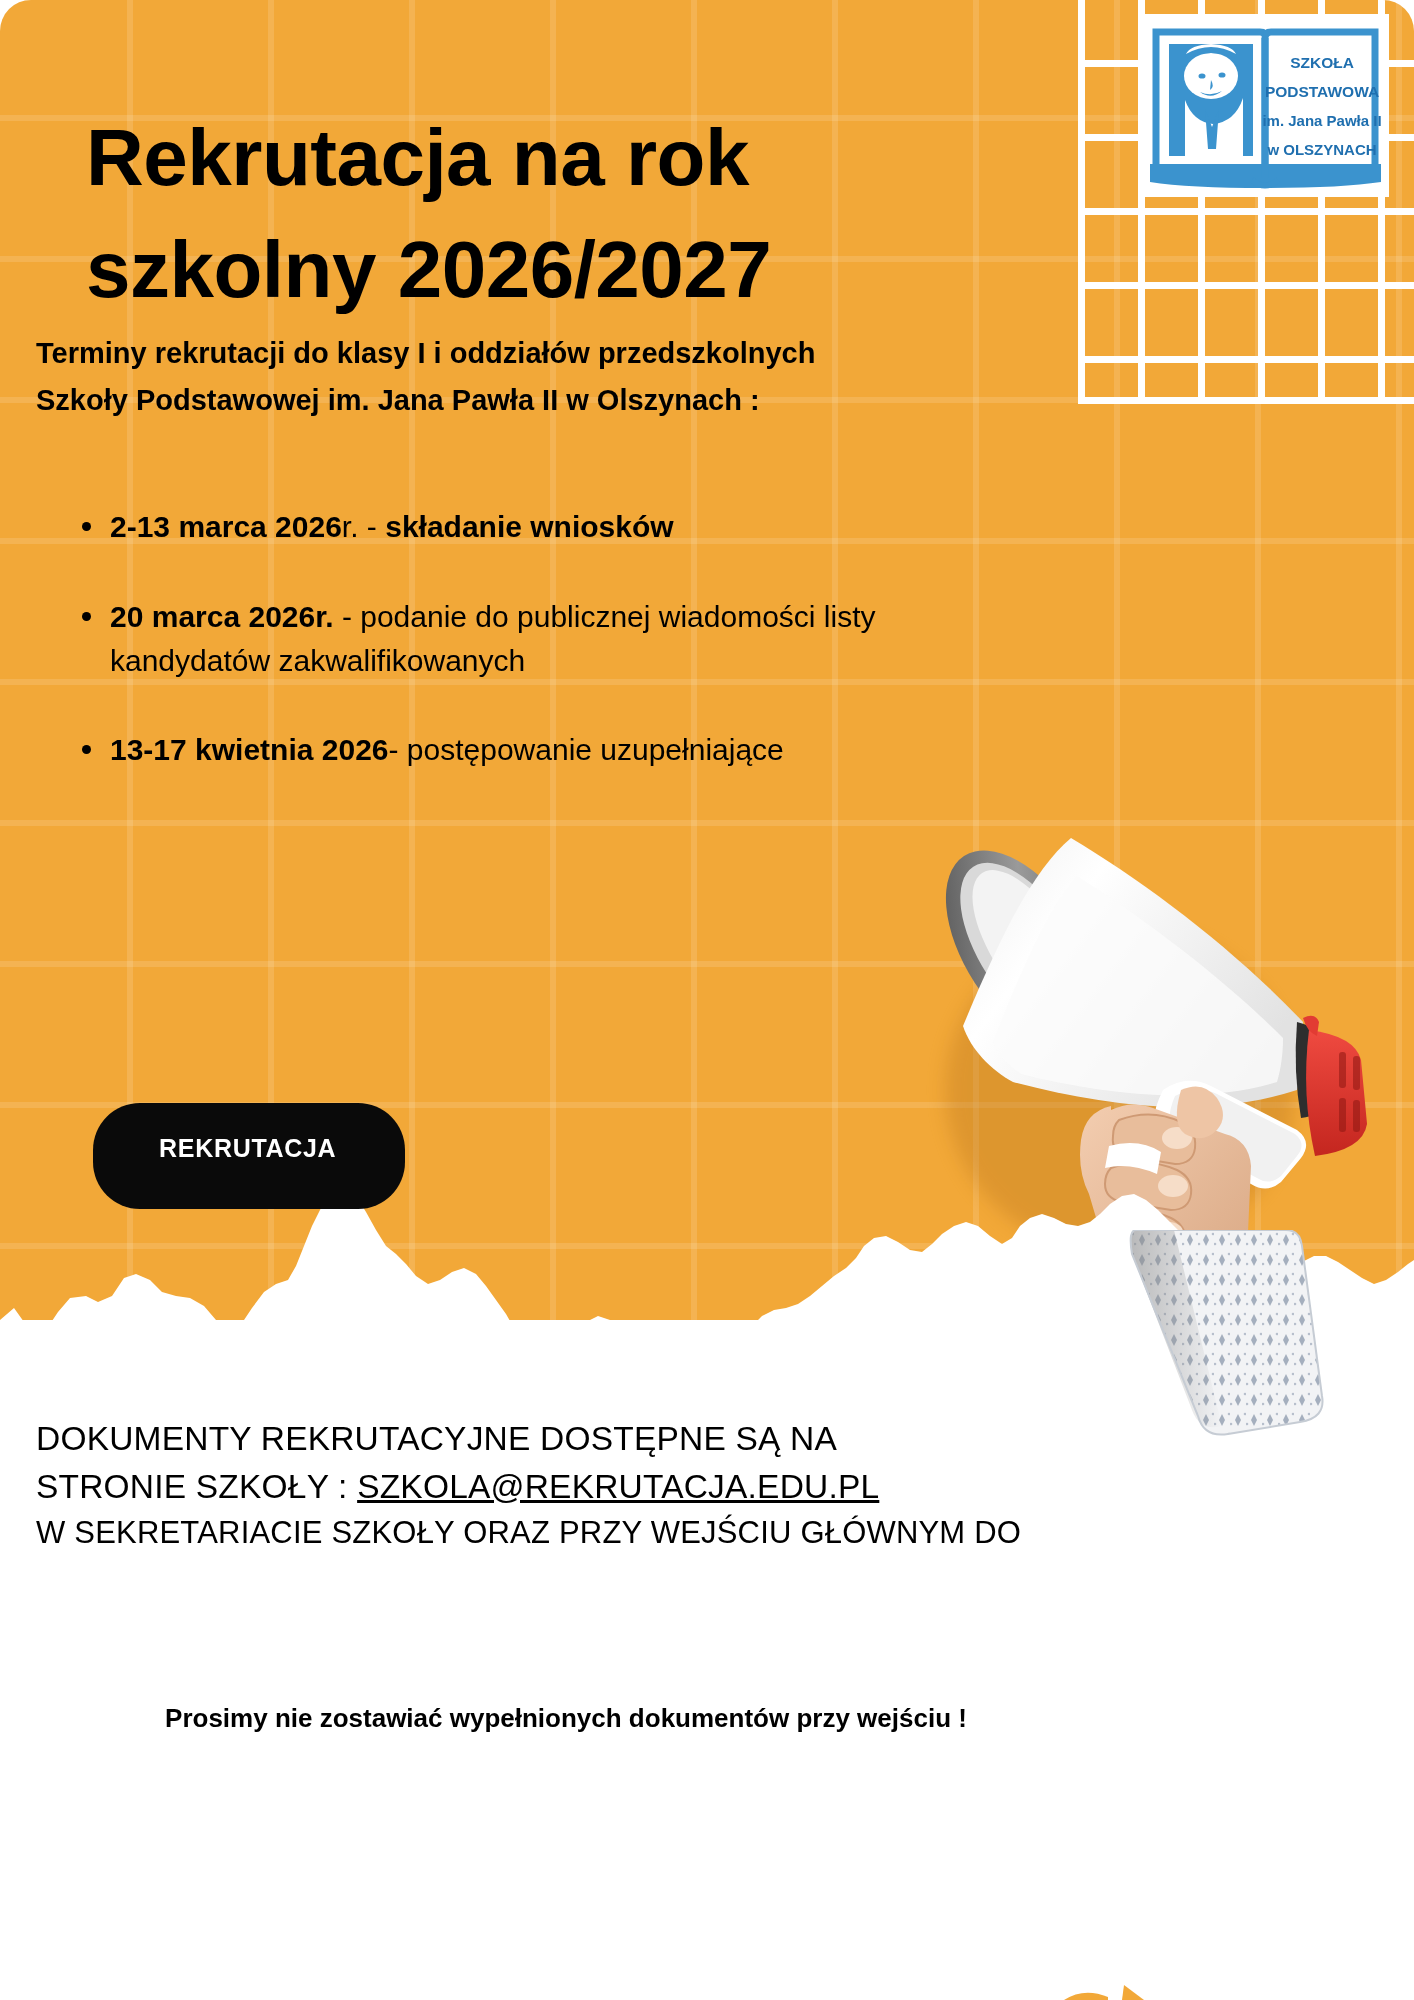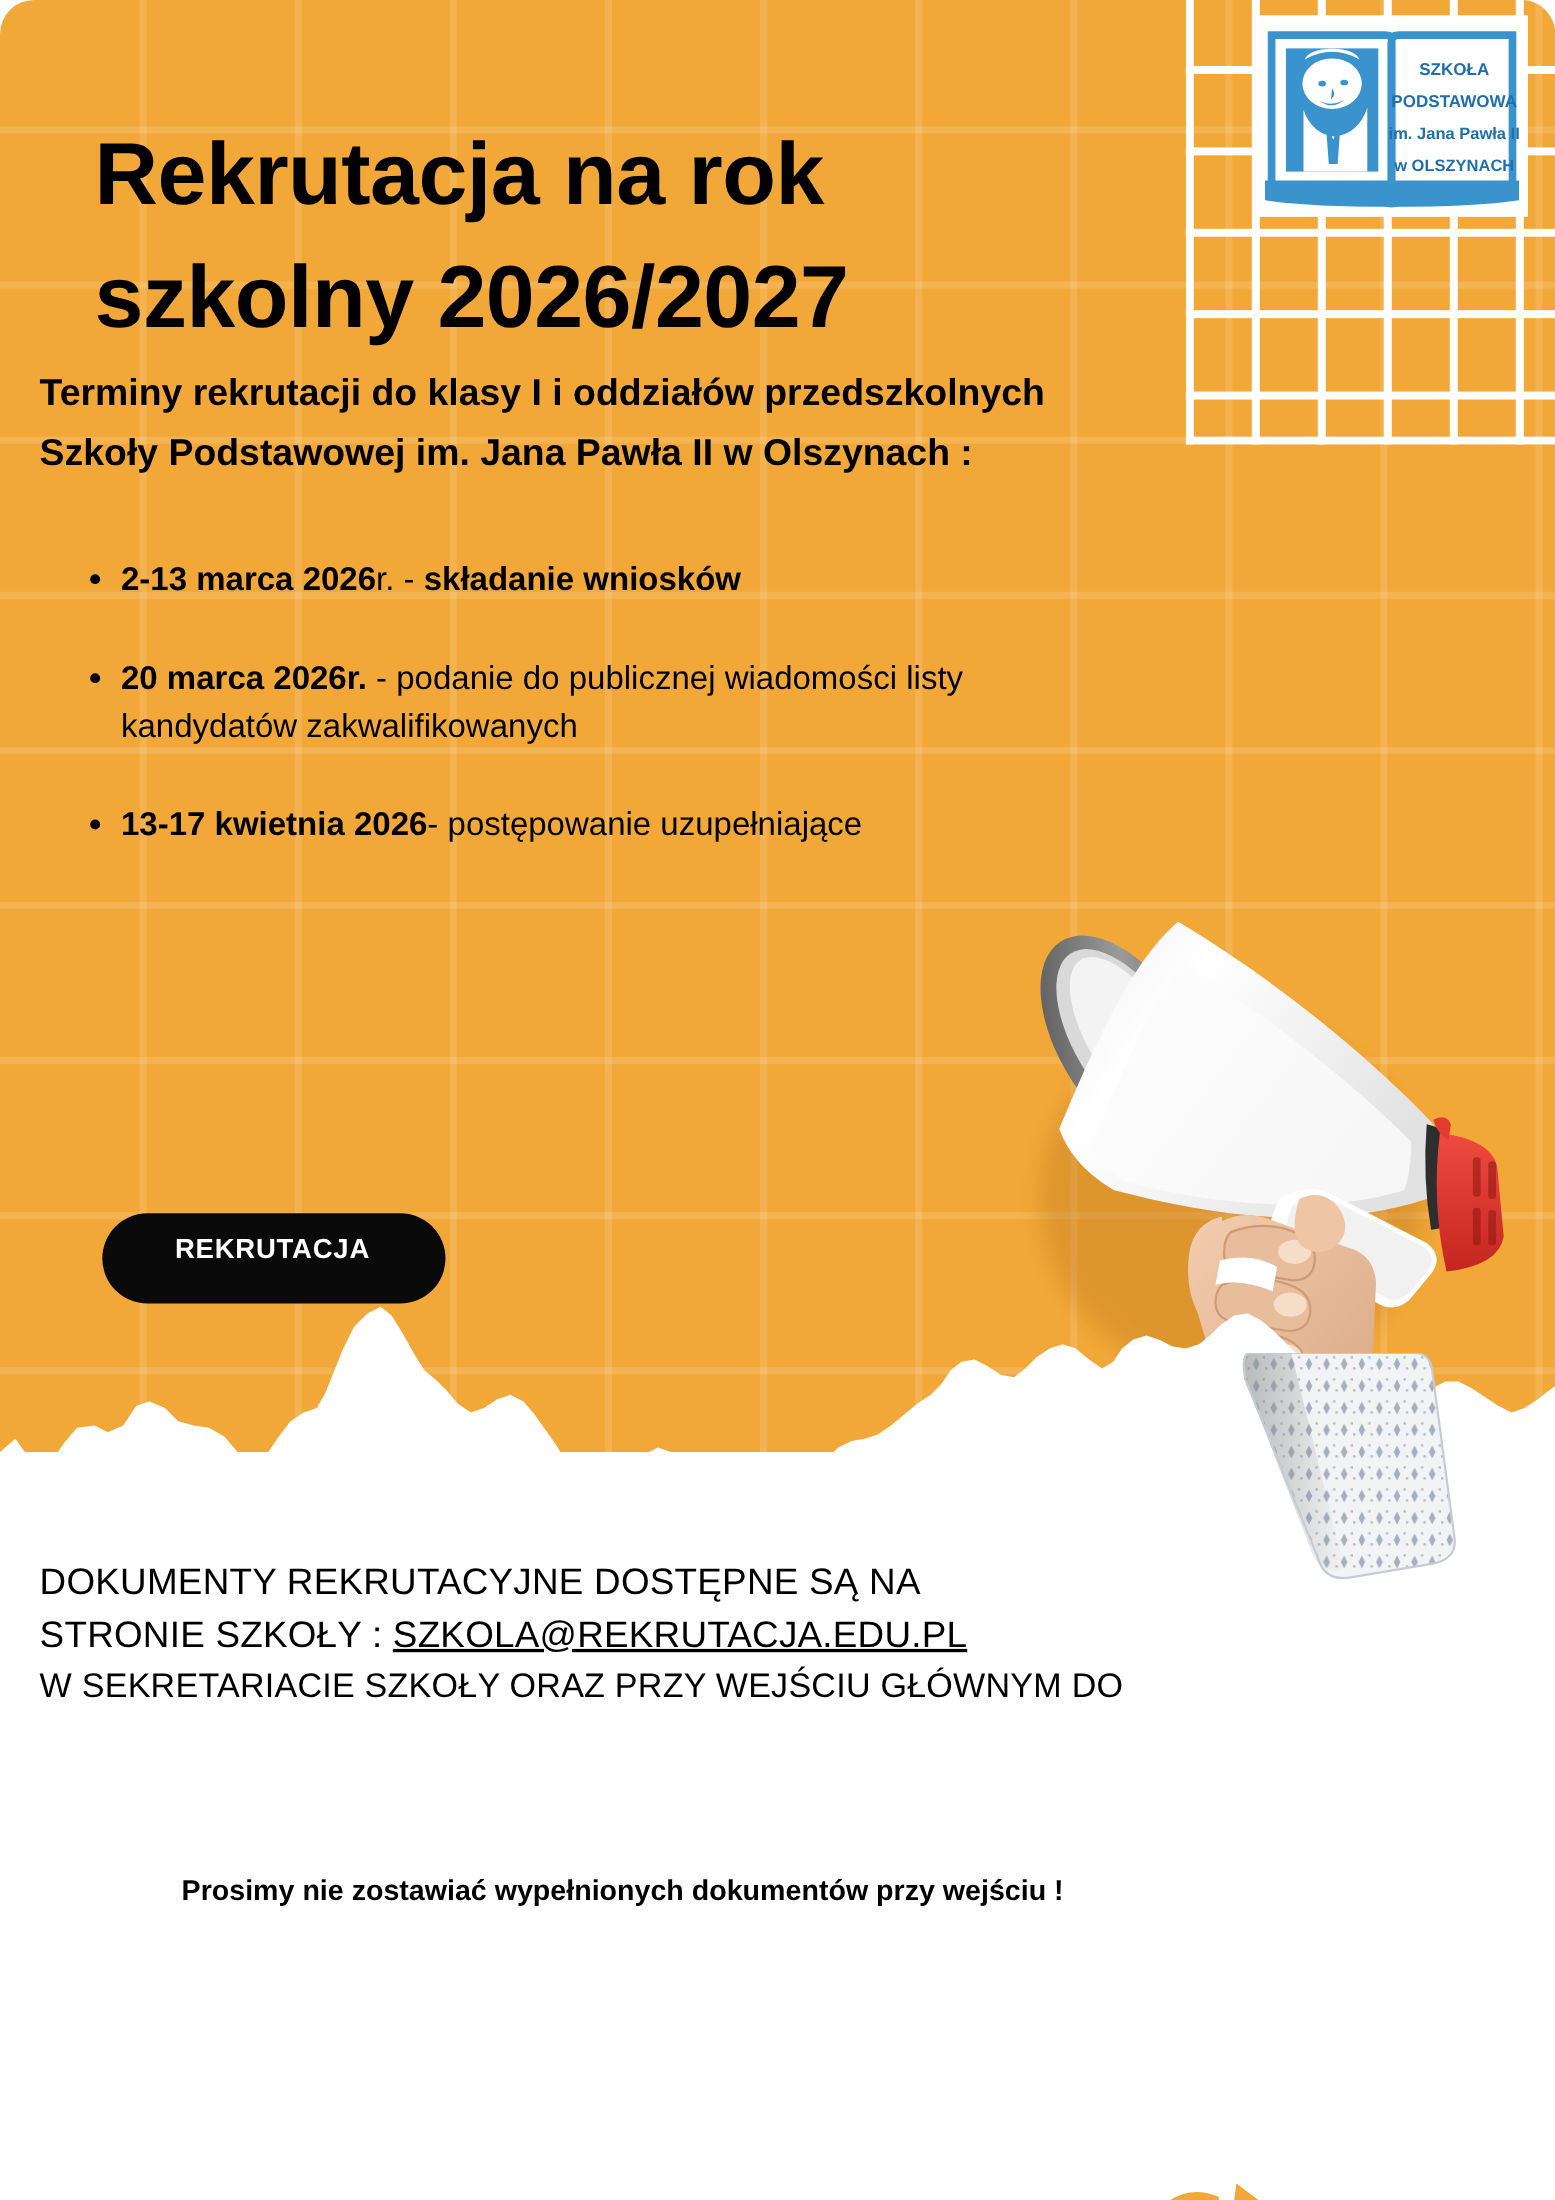--- a/index.html
+++ b/index.html
@@ -66,21 +66,21 @@
     font-size:80px;
     line-height:1.4;
     color:#000000;
     letter-spacing:-0.5px;
   }
   .title .ln{display:block;}
 
   
   .subhead{
     position:absolute;left:36px;top:330px;width:1060px;
-    font-weight:bold;font-size:34px;line-height:1.62;color:#000;
+    font-weight:bold;font-size:29px;line-height:1.62;color:#000;
   }
   .subhead .ln{display:block;}
 
   
   .bullets{
     position:absolute;left:60px;top:505px;width:930px;
     margin:0;padding:0 0 0 50px;
     list-style:none;
     color:#000;
   }
@@ -91,21 +91,21 @@
   }
   .bullets li::before{
     content:"";position:absolute;left:-28px;top:17px;
     width:9px;height:9px;border-radius:50%;background:#000;
   }
   .bullets b{font-weight:bold;}
 
   
   .btn{
     position:absolute;left:93px;top:1103px;
-    width:312px;height:82px;
+    width:312px;height:106px;
     background:#0a0a0a;
     border-radius:47px;
     border:none;
     color:#ffffff;
     font-family:"Liberation Sans", sans-serif;
     font-weight:bold;
     font-size:25px;
     letter-spacing:0.7px;
     text-align:left;
     padding:0 0 15px 66px;

